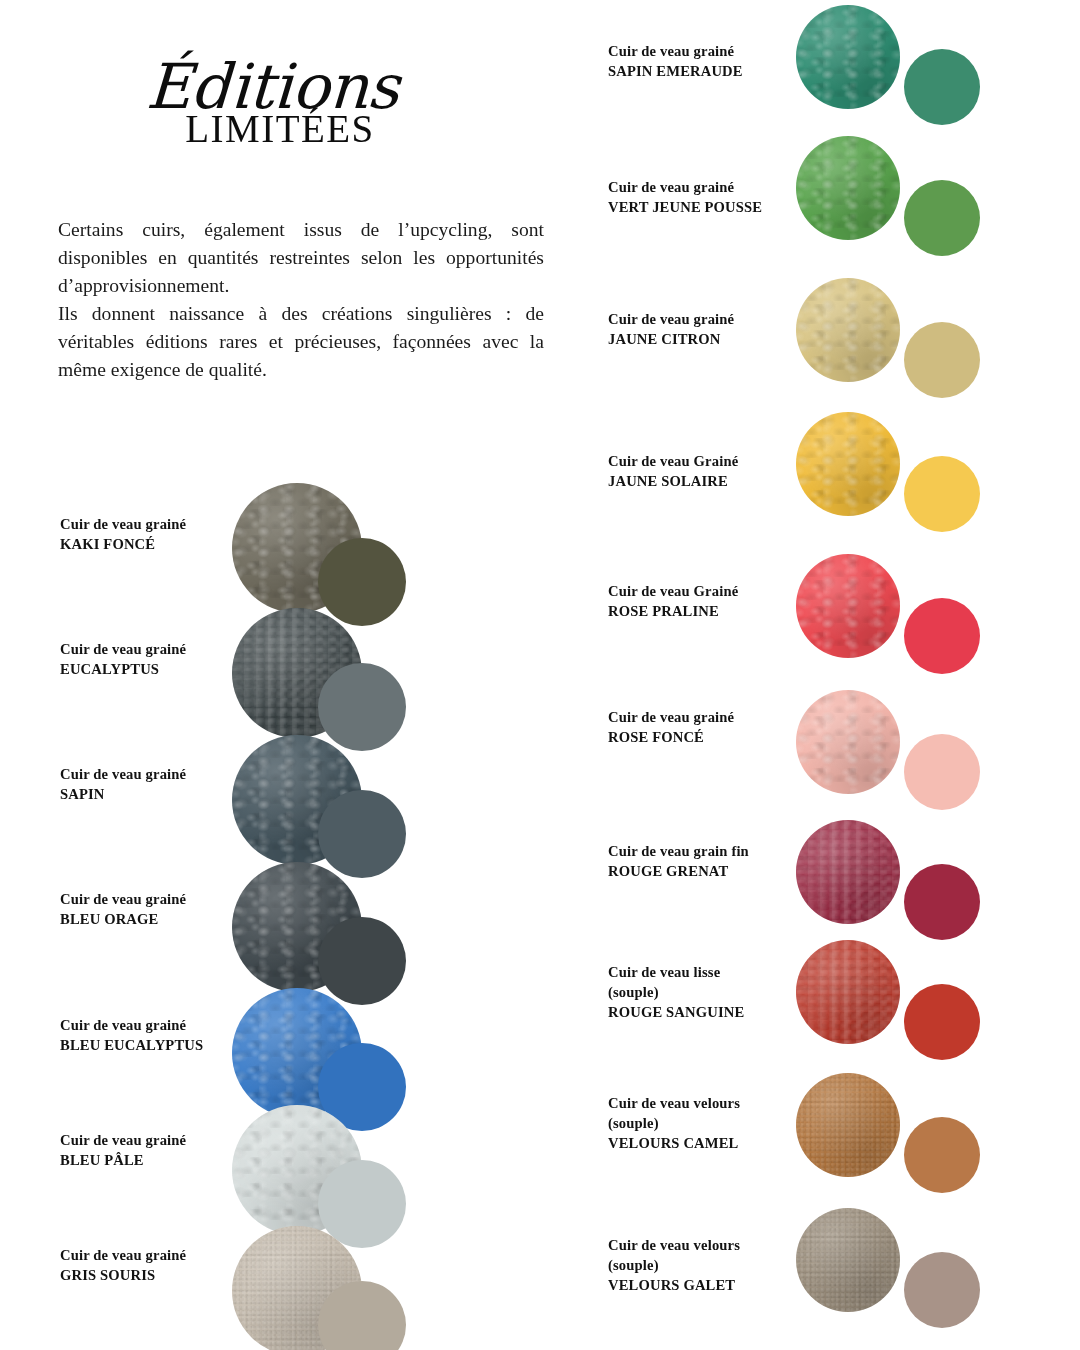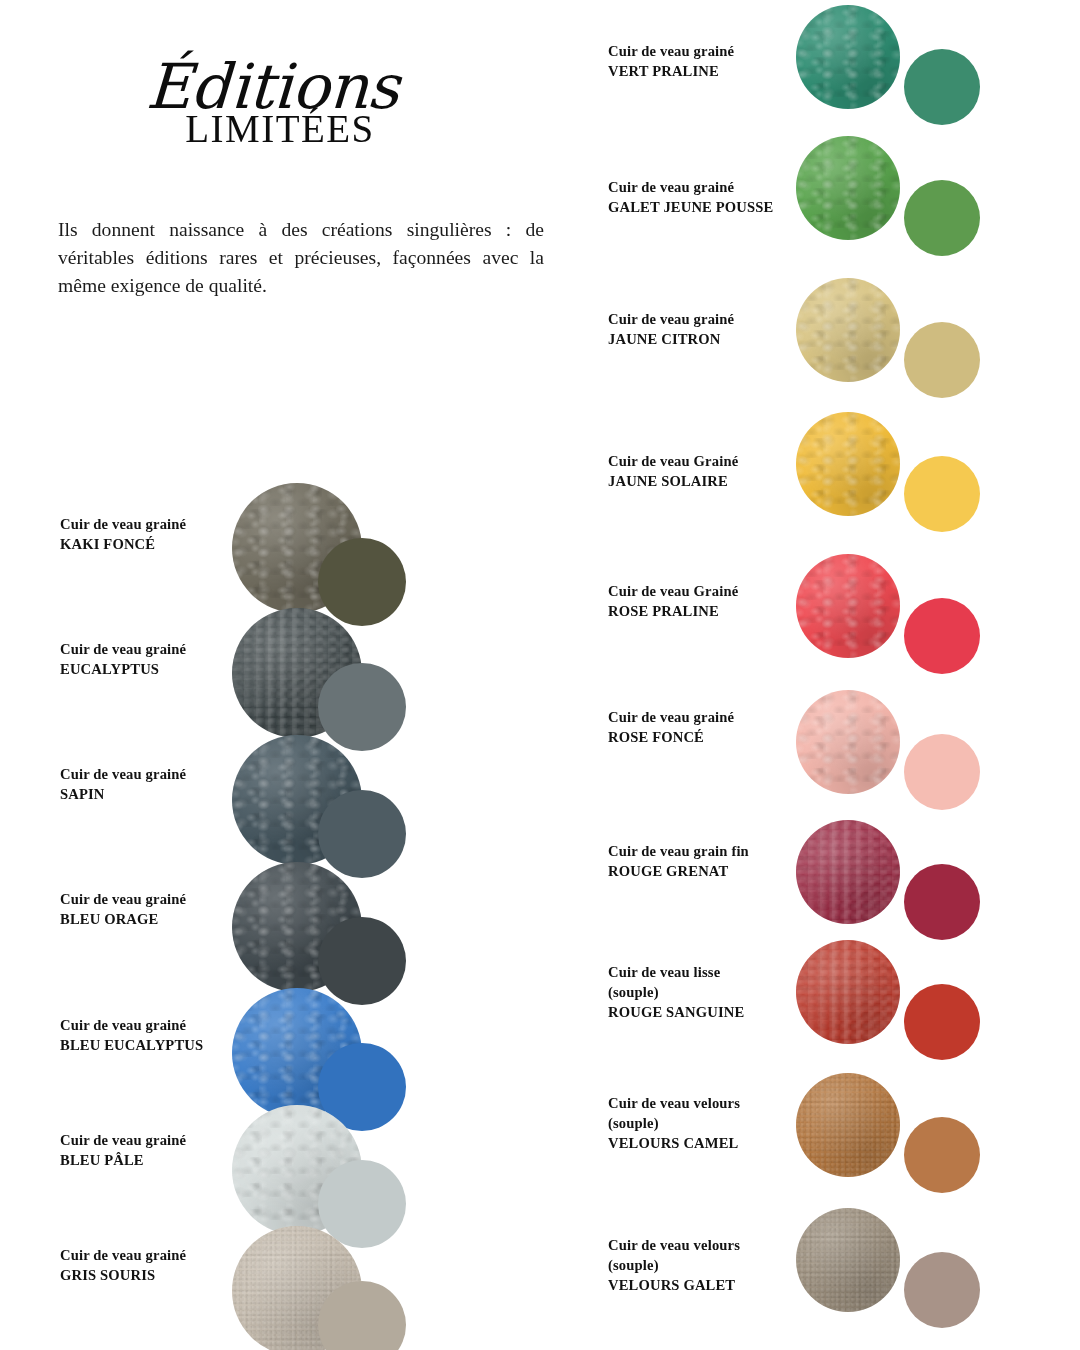--- a/index.html
+++ b/index.html
@@ -139,20 +139,21 @@
 <body>
 
 <div class="left-col">
 
   <div class="logo-block">
     <div class="logo-script">Éditions</div>
     <div class="logo-serif">LIMITÉES</div>
   </div>
 
   <div class="intro">
+    <p>Certains cuirs, également issus de l’upcycling, sont disponibles en quantités restreintes selon les opportunités d’approvisionnement.</p>
     <p>Ils donnent naissance à des créations singulières : de véritables éditions rares et précieuses, façonnées avec la même exigence de qualité.</p>
   </div>
 
   <div id="left-swatches">
       <div class="row">
         <div class="label" style="left: 60px; top: 515px; width: 180px;">
           <div>Cuir de veau grainé</div>
           <div>KAKI FONCÉ</div>
         </div>
         <div class="tex " style="left: 232px; top: 483px; width: 130px; height: 130px; background: rgb(110, 106, 92);"></div>
@@ -207,29 +208,29 @@
         <div class="sol" style="left: 318px; top: 1281px; width: 88px; height: 88px; background: rgb(179, 170, 156);"></div>
       </div>
     </div>
 </div>
 
 <div>
   <div id="right-swatches">
       <div class="row">
         <div class="label" style="left: 608px; top: 42px; width: 200px;">
           <div>Cuir de veau grainé</div>
-          <div>VERT PRALINE</div>
+          <div>SAPIN EMERAUDE</div>
         </div>
         <div class="tex " style="left: 796px; top: 5px; width: 104px; height: 104px; background: rgb(46, 141, 114);"></div>
         <div class="sol" style="left: 904px; top: 49px; width: 76px; height: 76px; background: rgb(60, 140, 110);"></div>
       </div>
       <div class="row">
         <div class="label" style="left: 608px; top: 178px; width: 200px;">
           <div>Cuir de veau grainé</div>
-          <div>GALET JEUNE POUSSE</div>
+          <div>VERT JEUNE POUSSE</div>
         </div>
         <div class="tex " style="left: 796px; top: 136px; width: 104px; height: 104px; background: rgb(89, 164, 77);"></div>
         <div class="sol" style="left: 904px; top: 180px; width: 76px; height: 76px; background: rgb(94, 155, 78);"></div>
       </div>
       <div class="row">
         <div class="label" style="left: 608px; top: 310px; width: 200px;">
           <div>Cuir de veau grainé</div>
           <div>JAUNE CITRON</div>
         </div>
         <div class="tex " style="left: 796px; top: 278px; width: 104px; height: 104px; background: rgb(216, 196, 131);"></div>

